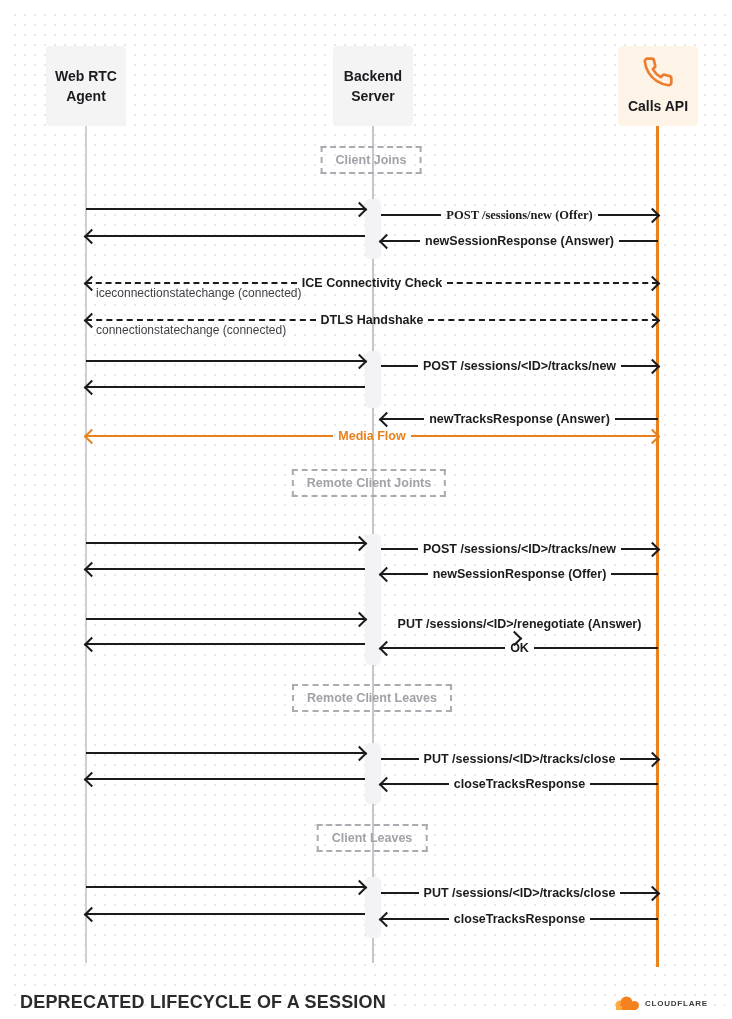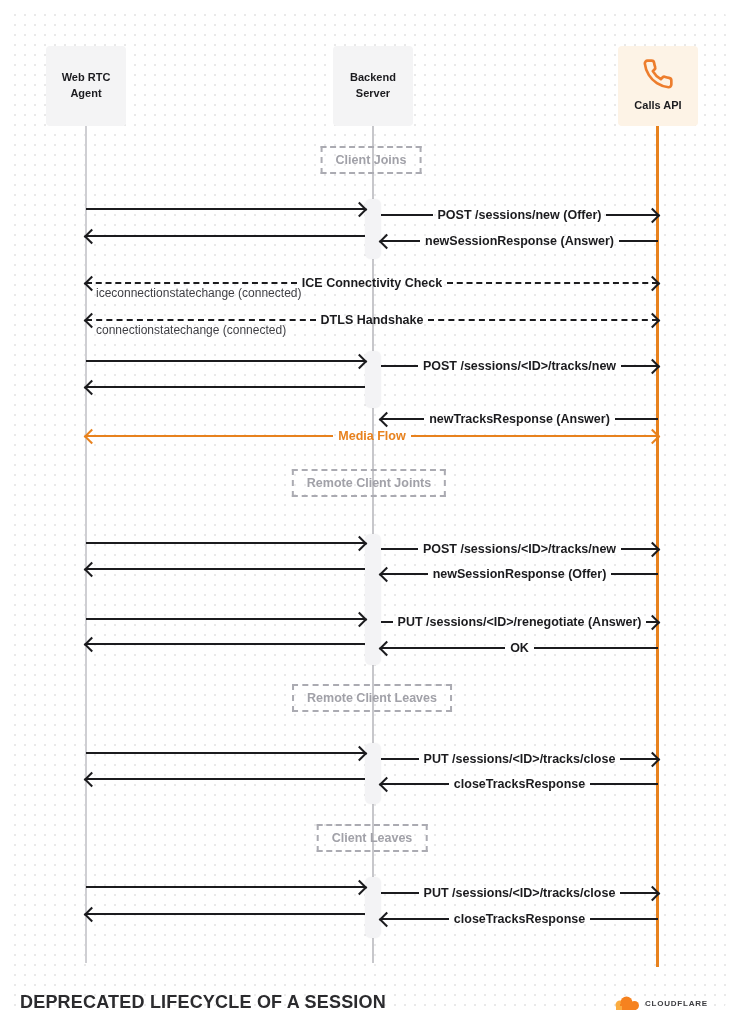--- a/index.html
+++ b/index.html
@@ -13,21 +13,21 @@
   .life{position:absolute;width:2px;top:119px;height:838px;}
   .life.webrtc{left:79px;background:#cfcfd3;}
   .life.backend{left:366px;background:#c7c7cb;}
   .life.calls{left:650px;width:3px;height:842px;background:#e8821e;}
   
   .bar{position:absolute;left:359px;width:16px;background:#f3f3f5;border-radius:6px;
        box-shadow:0 0 2px rgba(0,0,0,0.06);}
   
   .actor{position:absolute;top:40px;width:80px;height:80px;display:flex;flex-direction:column;
          align-items:center;justify-content:center;text-align:center;font-weight:700;
-         font-size:11px;line-height:1.45;color:#1b1b1f;background:#f4f4f5;border-radius:4px;
+         font-size:14px;line-height:1.45;color:#1b1b1f;background:#f4f4f5;border-radius:4px;
          white-space:pre-line;}
   .actor.calls{background:#fdf3e6;gap:8px;}
   .actor .phone{width:32px;height:32px;}
   
   .phase{position:absolute;transform:translateX(-50%);border:2px dashed #ababb2;color:#a1a1a8;
          font-weight:700;font-size:12.5px;padding:5px 13px;white-space:nowrap;background:transparent;}
   
   .msg{position:absolute;height:14px;display:flex;align-items:center;}
   .msg .ln{flex:1;height:0;border-top:2.2px solid currentColor;}
   .msg.dashed .ln{border-top-style:dashed;}
@@ -87,21 +87,21 @@
     </div>
     <div class="phase" style="left:366px;top:818px">
       <span>Client Leaves</span>
     </div>
 
     <div id="messages">
         <div class="msg solid" style="left: 80px; width: 279px; top: 196px; color: rgb(27, 27, 30);">
           <span class="ln"></span>
           <span class="head r"></span>
         </div>
-        <div class="msg solid" style="left: 375px; width: 277px; top: 202px; color: rgb(27, 27, 30);">
+        <div class="msg solid" style="left: 375px; width: 277px; top: 202px; color: rgb(27, 27, 30); font-family: Liberation Serif, serif;">
           <span class="ln"></span>
           <span class="lbl">POST /sessions/new (Offer)</span>
           <span class="ln"></span>
           <span class="head r"></span>
         </div>
         <div class="msg solid" style="left: 375px; width: 277px; top: 228px; color: rgb(27, 27, 30);">
           <span class="head l"></span>
           <span class="ln"></span>
           <span class="lbl">newSessionResponse (Answer)</span>
           <span class="ln"></span>
@@ -170,21 +170,21 @@
           <span class="ln"></span>
         </div>
         <div class="msg solid" style="left: 80px; width: 279px; top: 556px; color: rgb(27, 27, 30);">
           <span class="head l"></span>
           <span class="ln"></span>
         </div>
         <div class="msg solid" style="left: 80px; width: 279px; top: 606px; color: rgb(27, 27, 30);">
           <span class="ln"></span>
           <span class="head r"></span>
         </div>
-        <div class="msg solid" style="left: 375px; width: 277px; top: 609px; color: rgb(27, 27, 30);">
+        <div class="msg solid" style="left: 375px; width: 277px; top: 609px; color: rgb(27, 27, 30); flex-direction: column;">
           <span class="ln"></span>
           <span class="lbl">PUT /sessions/&lt;ID&gt;/renegotiate (Answer)</span>
           <span class="ln"></span>
           <span class="head r"></span>
         </div>
         <div class="msg solid" style="left: 375px; width: 277px; top: 635px; color: rgb(27, 27, 30);">
           <span class="head l"></span>
           <span class="ln"></span>
           <span class="lbl">OK</span>
           <span class="ln"></span>

